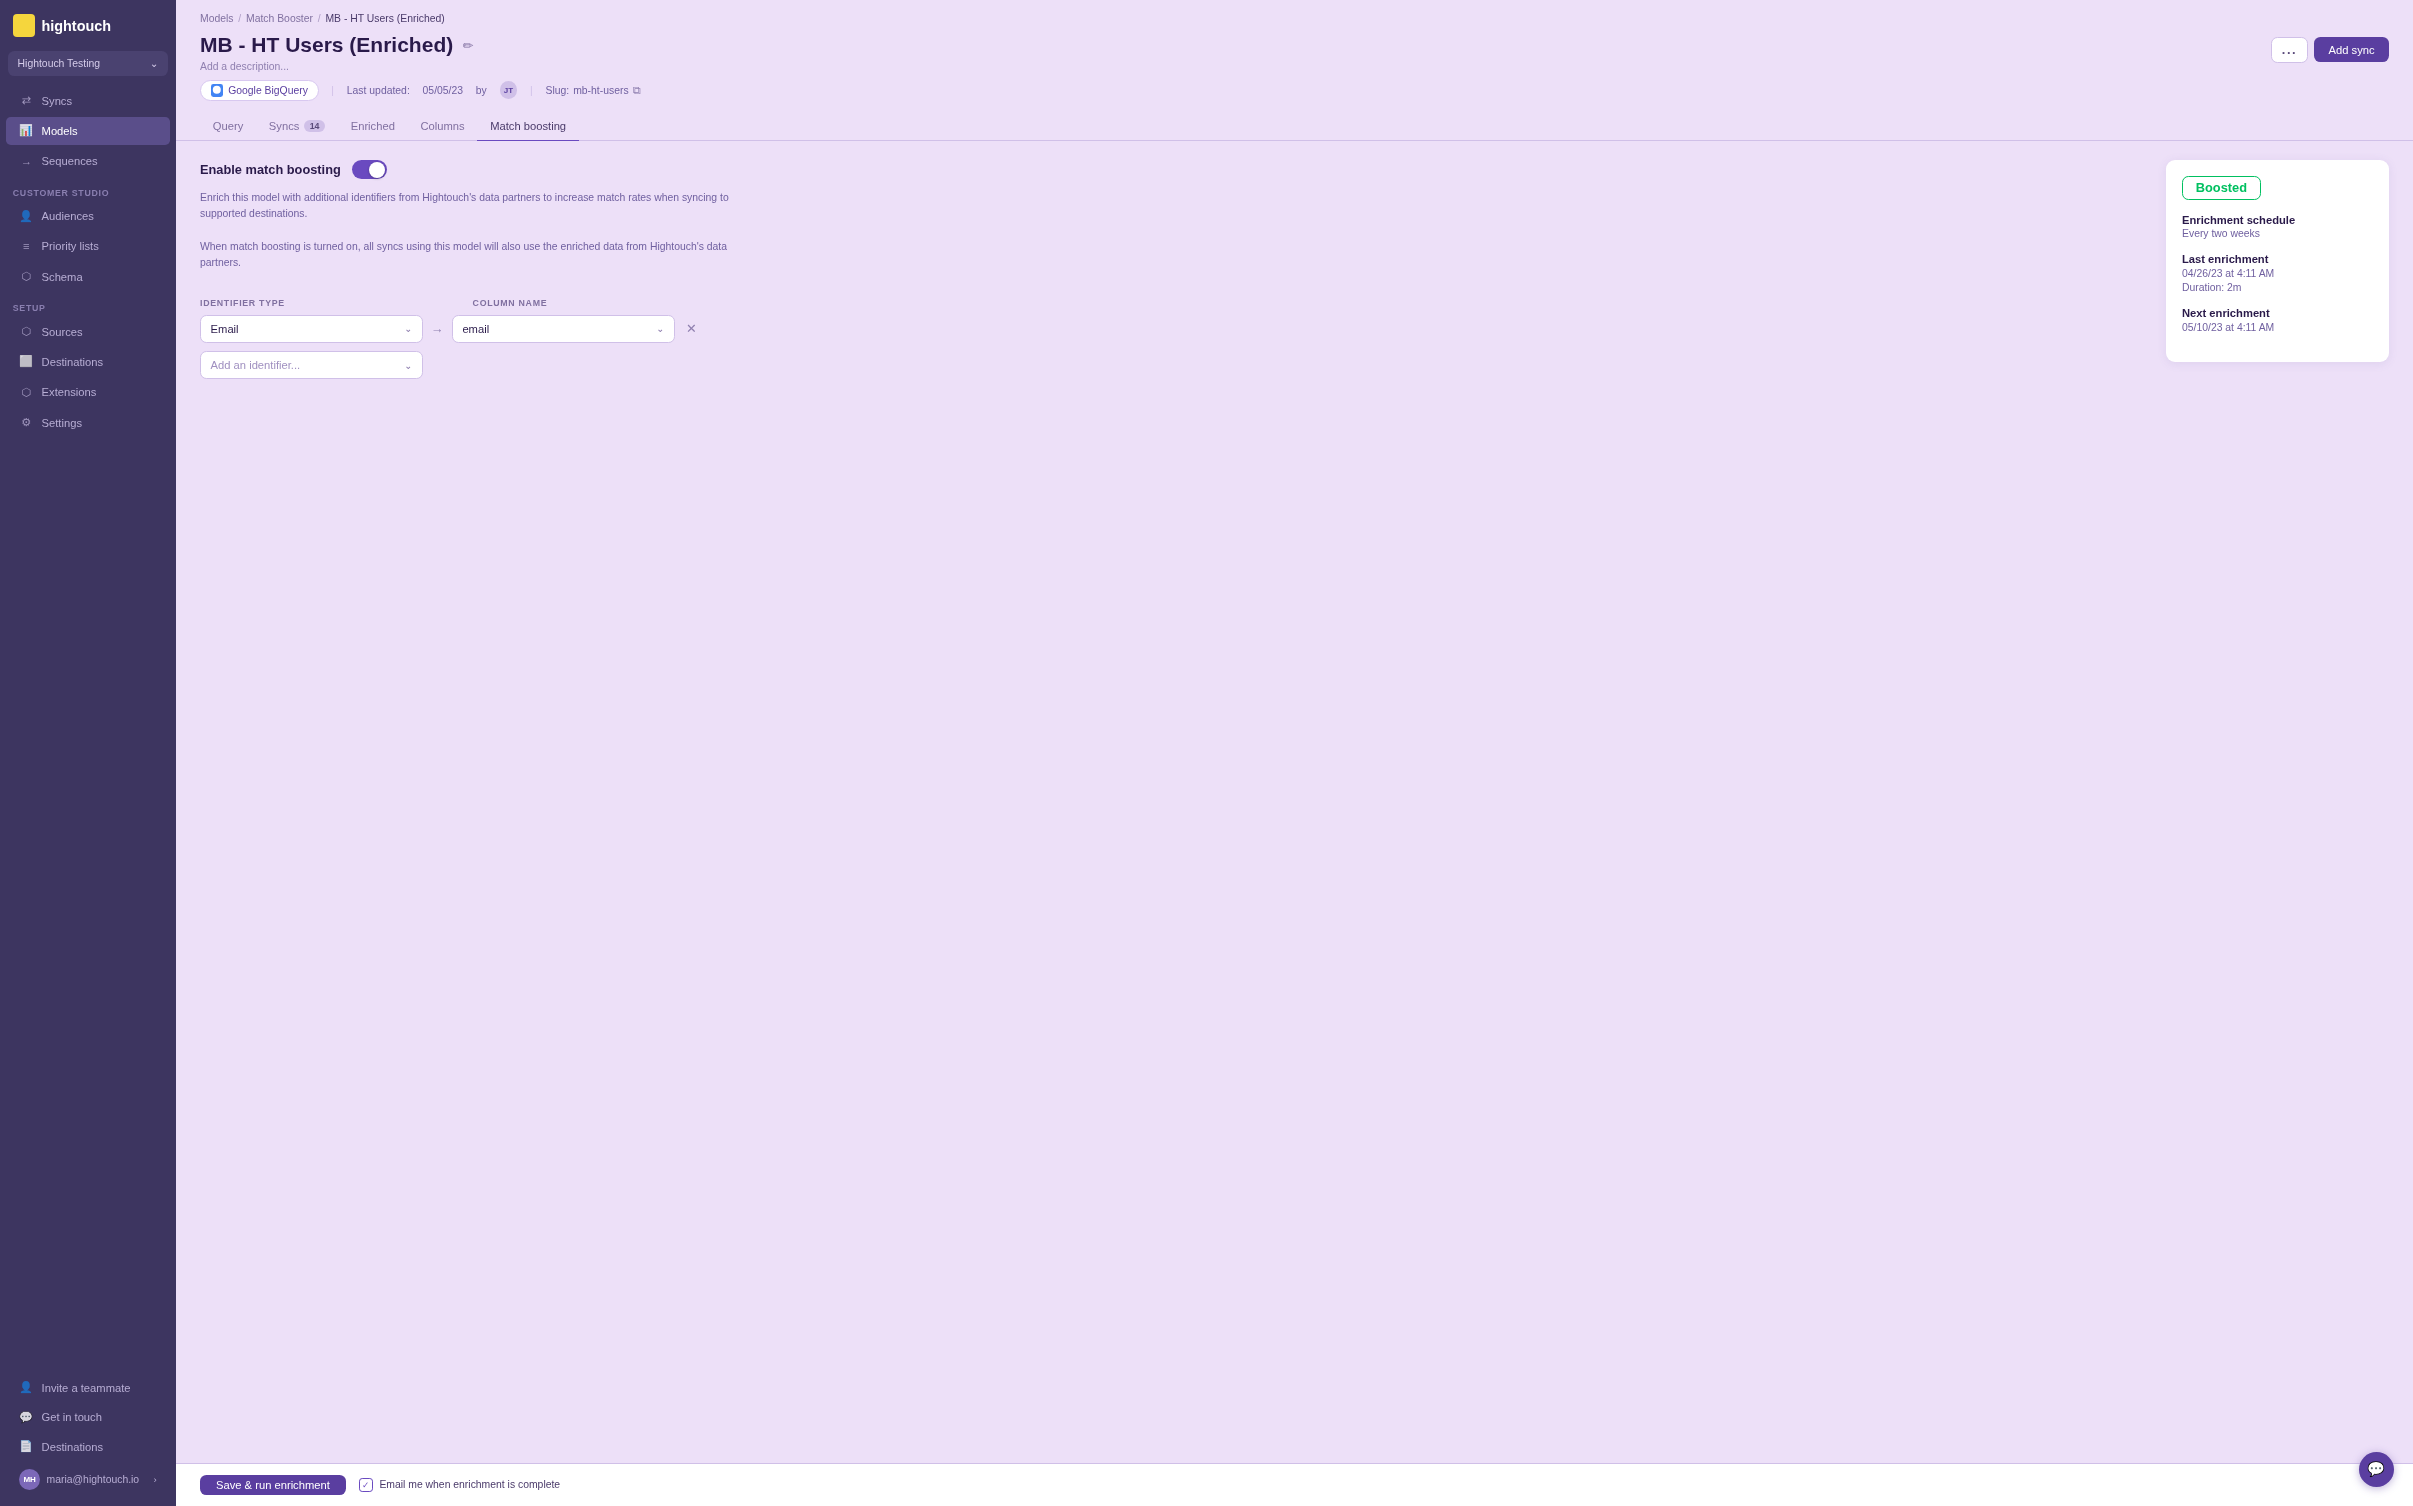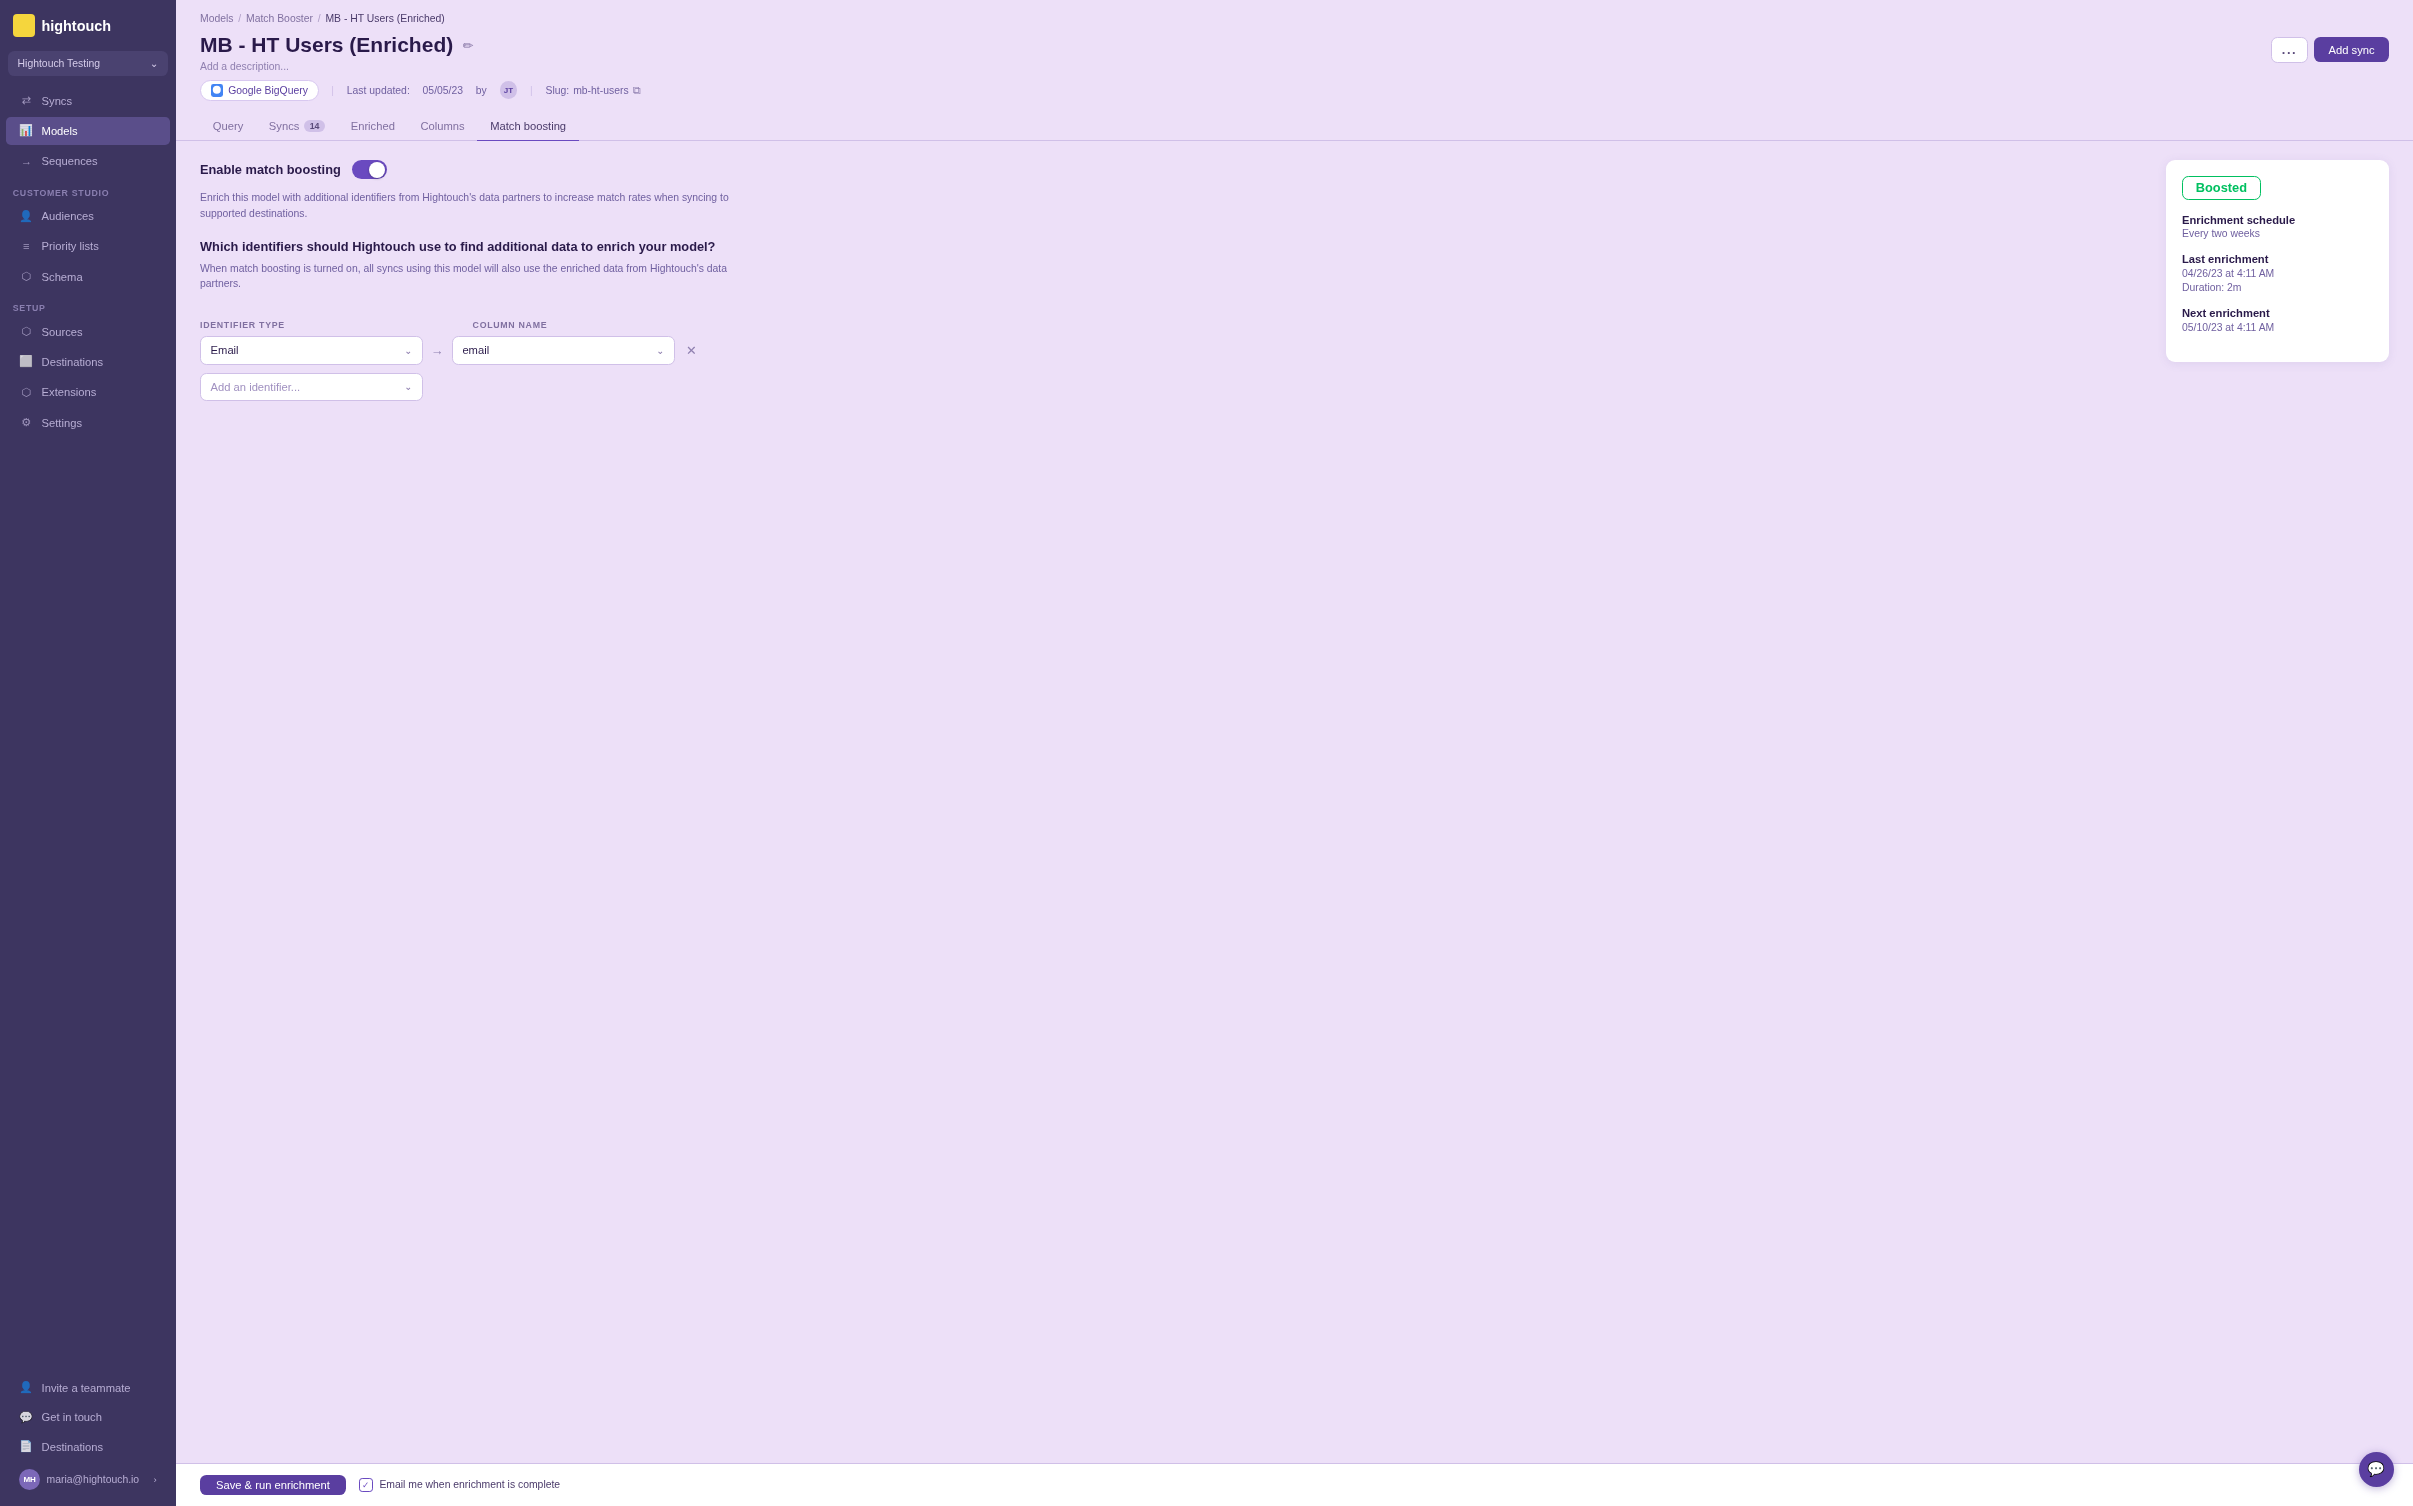--- a/index.html
+++ b/index.html
@@ -596,21 +596,20 @@
     <div class="main-panel">
 
       <div class="toggle-row">
         <span class="toggle-label">Enable match boosting</span>
         <div class="toggle-switch">
           <div class="toggle-knob"></div>
         </div>
       </div>
       <p class="toggle-desc">Enrich this model with additional identifiers from Hightouch's data partners to increase match rates when syncing to supported destinations.</p>
 
-      <div class="section-title">Which identifiers should Hightouch use to find additional data to enrich your model?</div>
       <p class="section-desc">When match boosting is turned on, all syncs using this model will also use the enriched data from Hightouch's data partners.</p>
 
       <div class="identifier-headers">
         <span class="col-header col-type">IDENTIFIER TYPE</span>
         <span style="width:24px;"></span>
         <span class="col-header col-name">COLUMN NAME</span>
       </div>
 
       <div class="identifier-row">
         <div class="dropdown">

